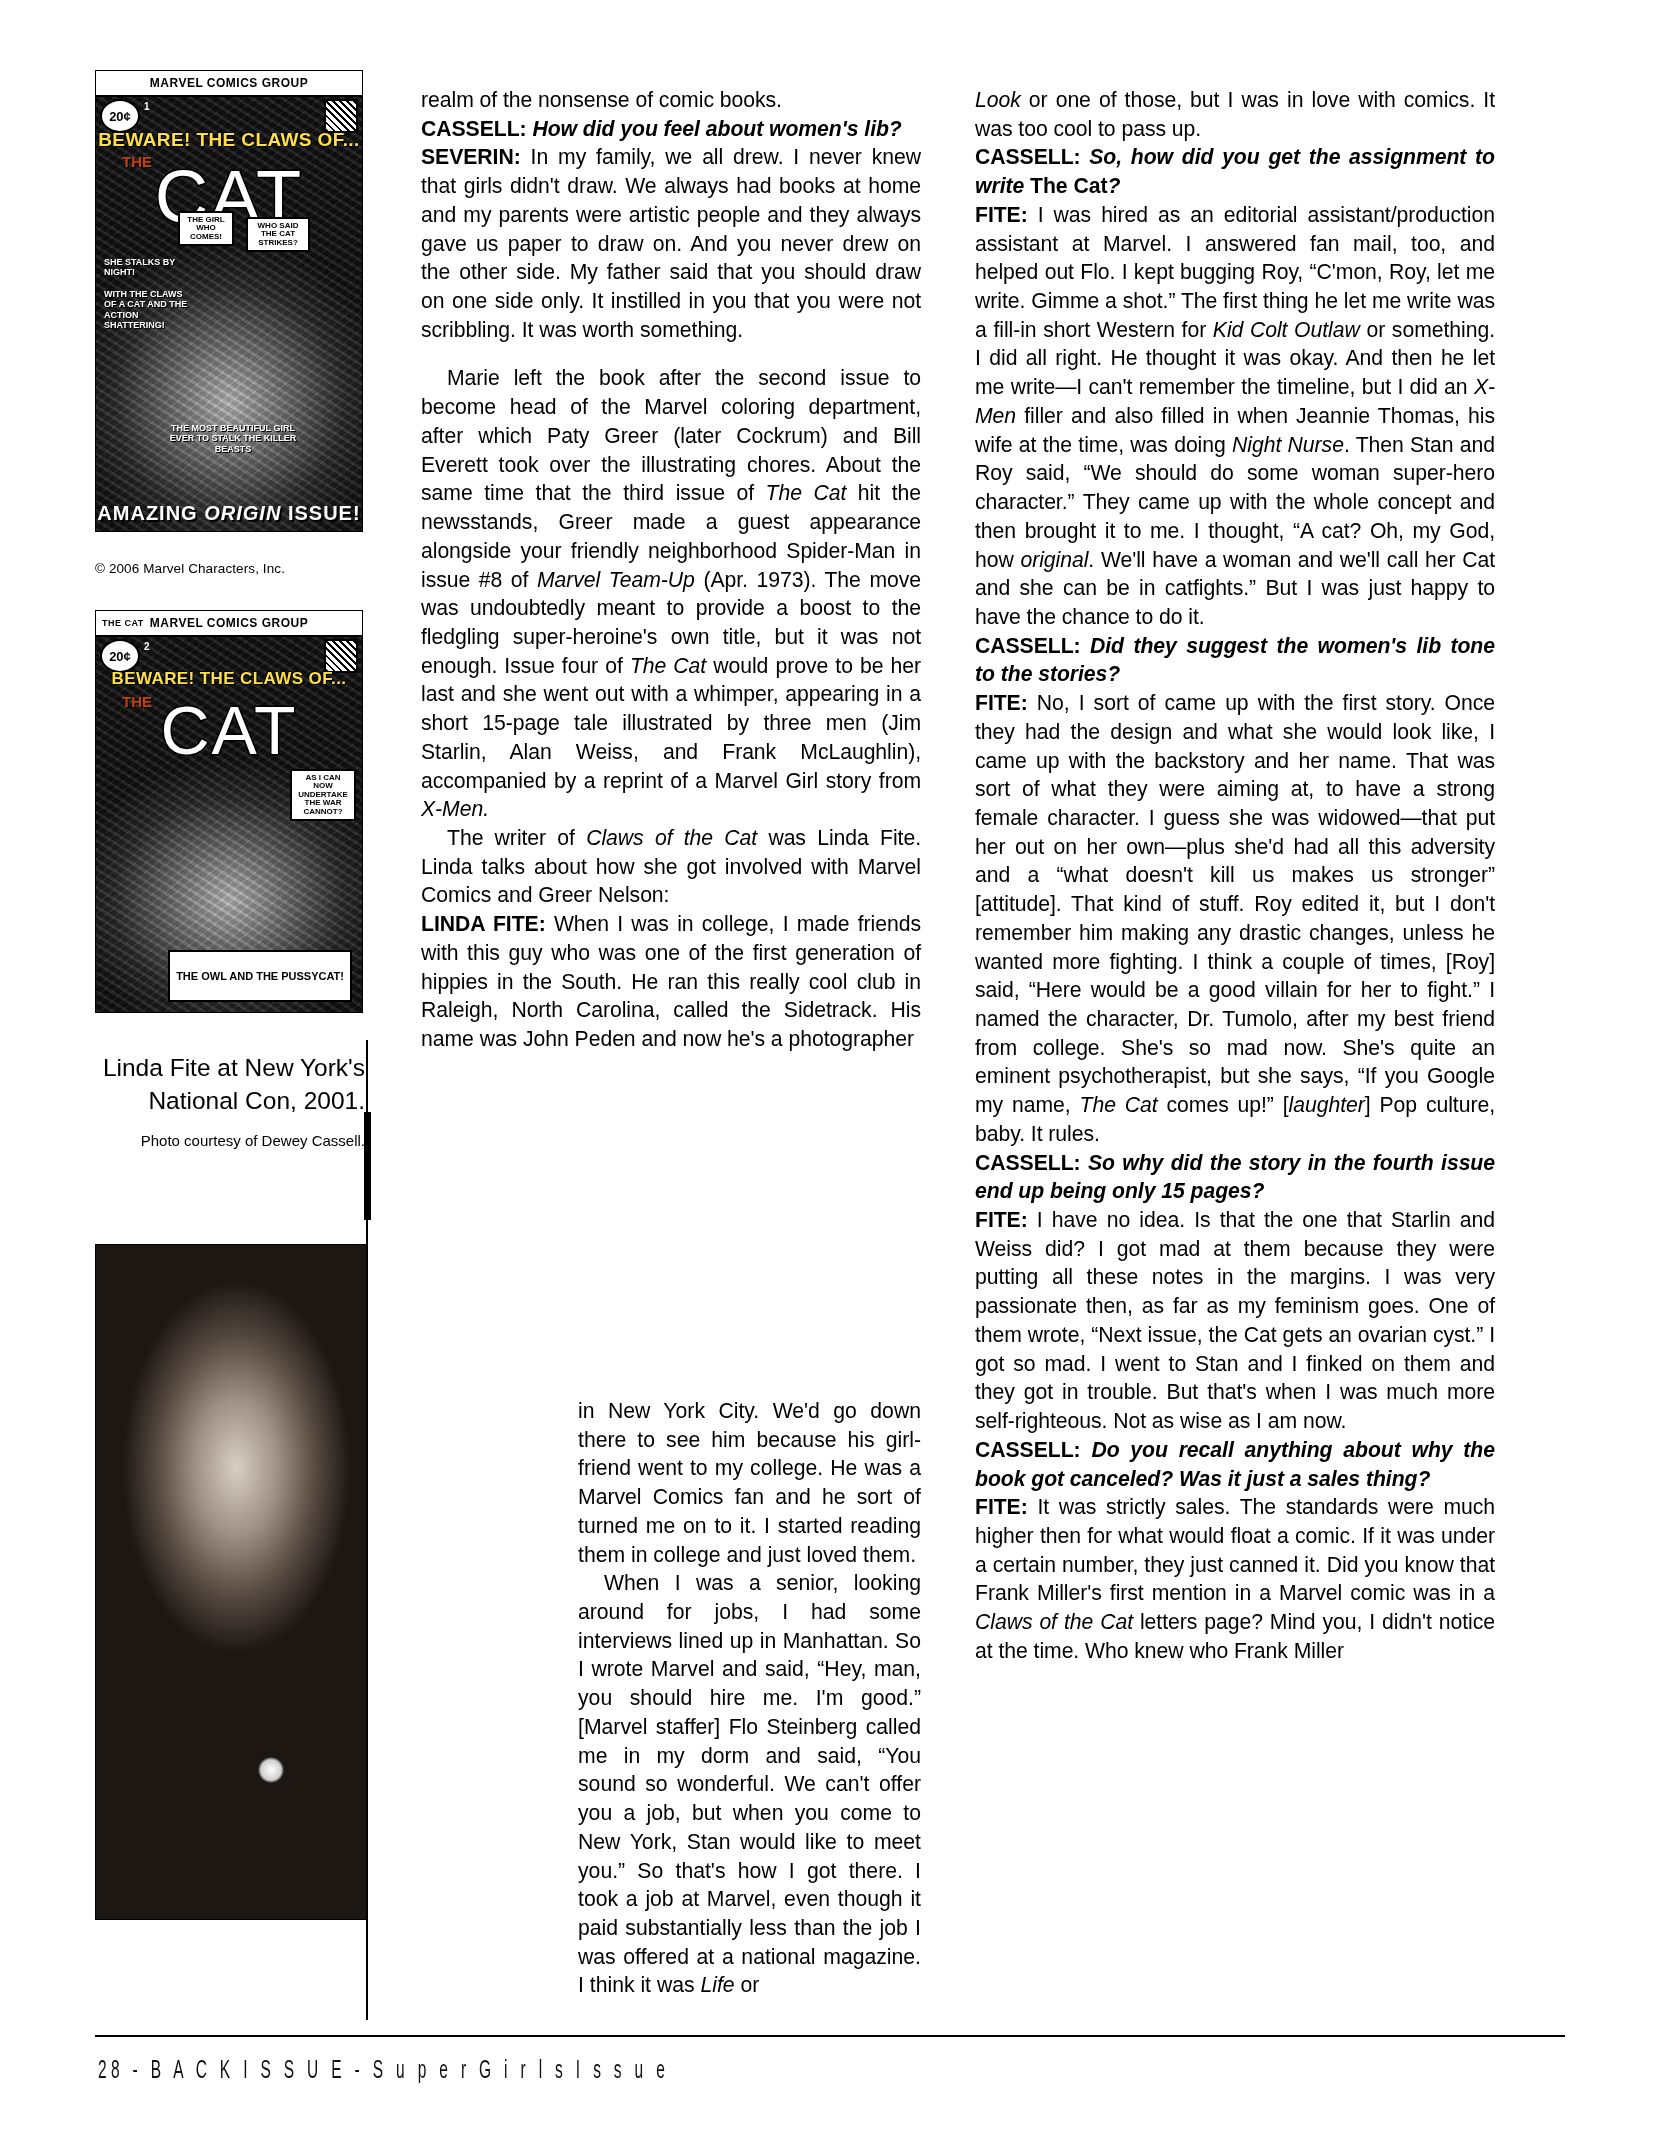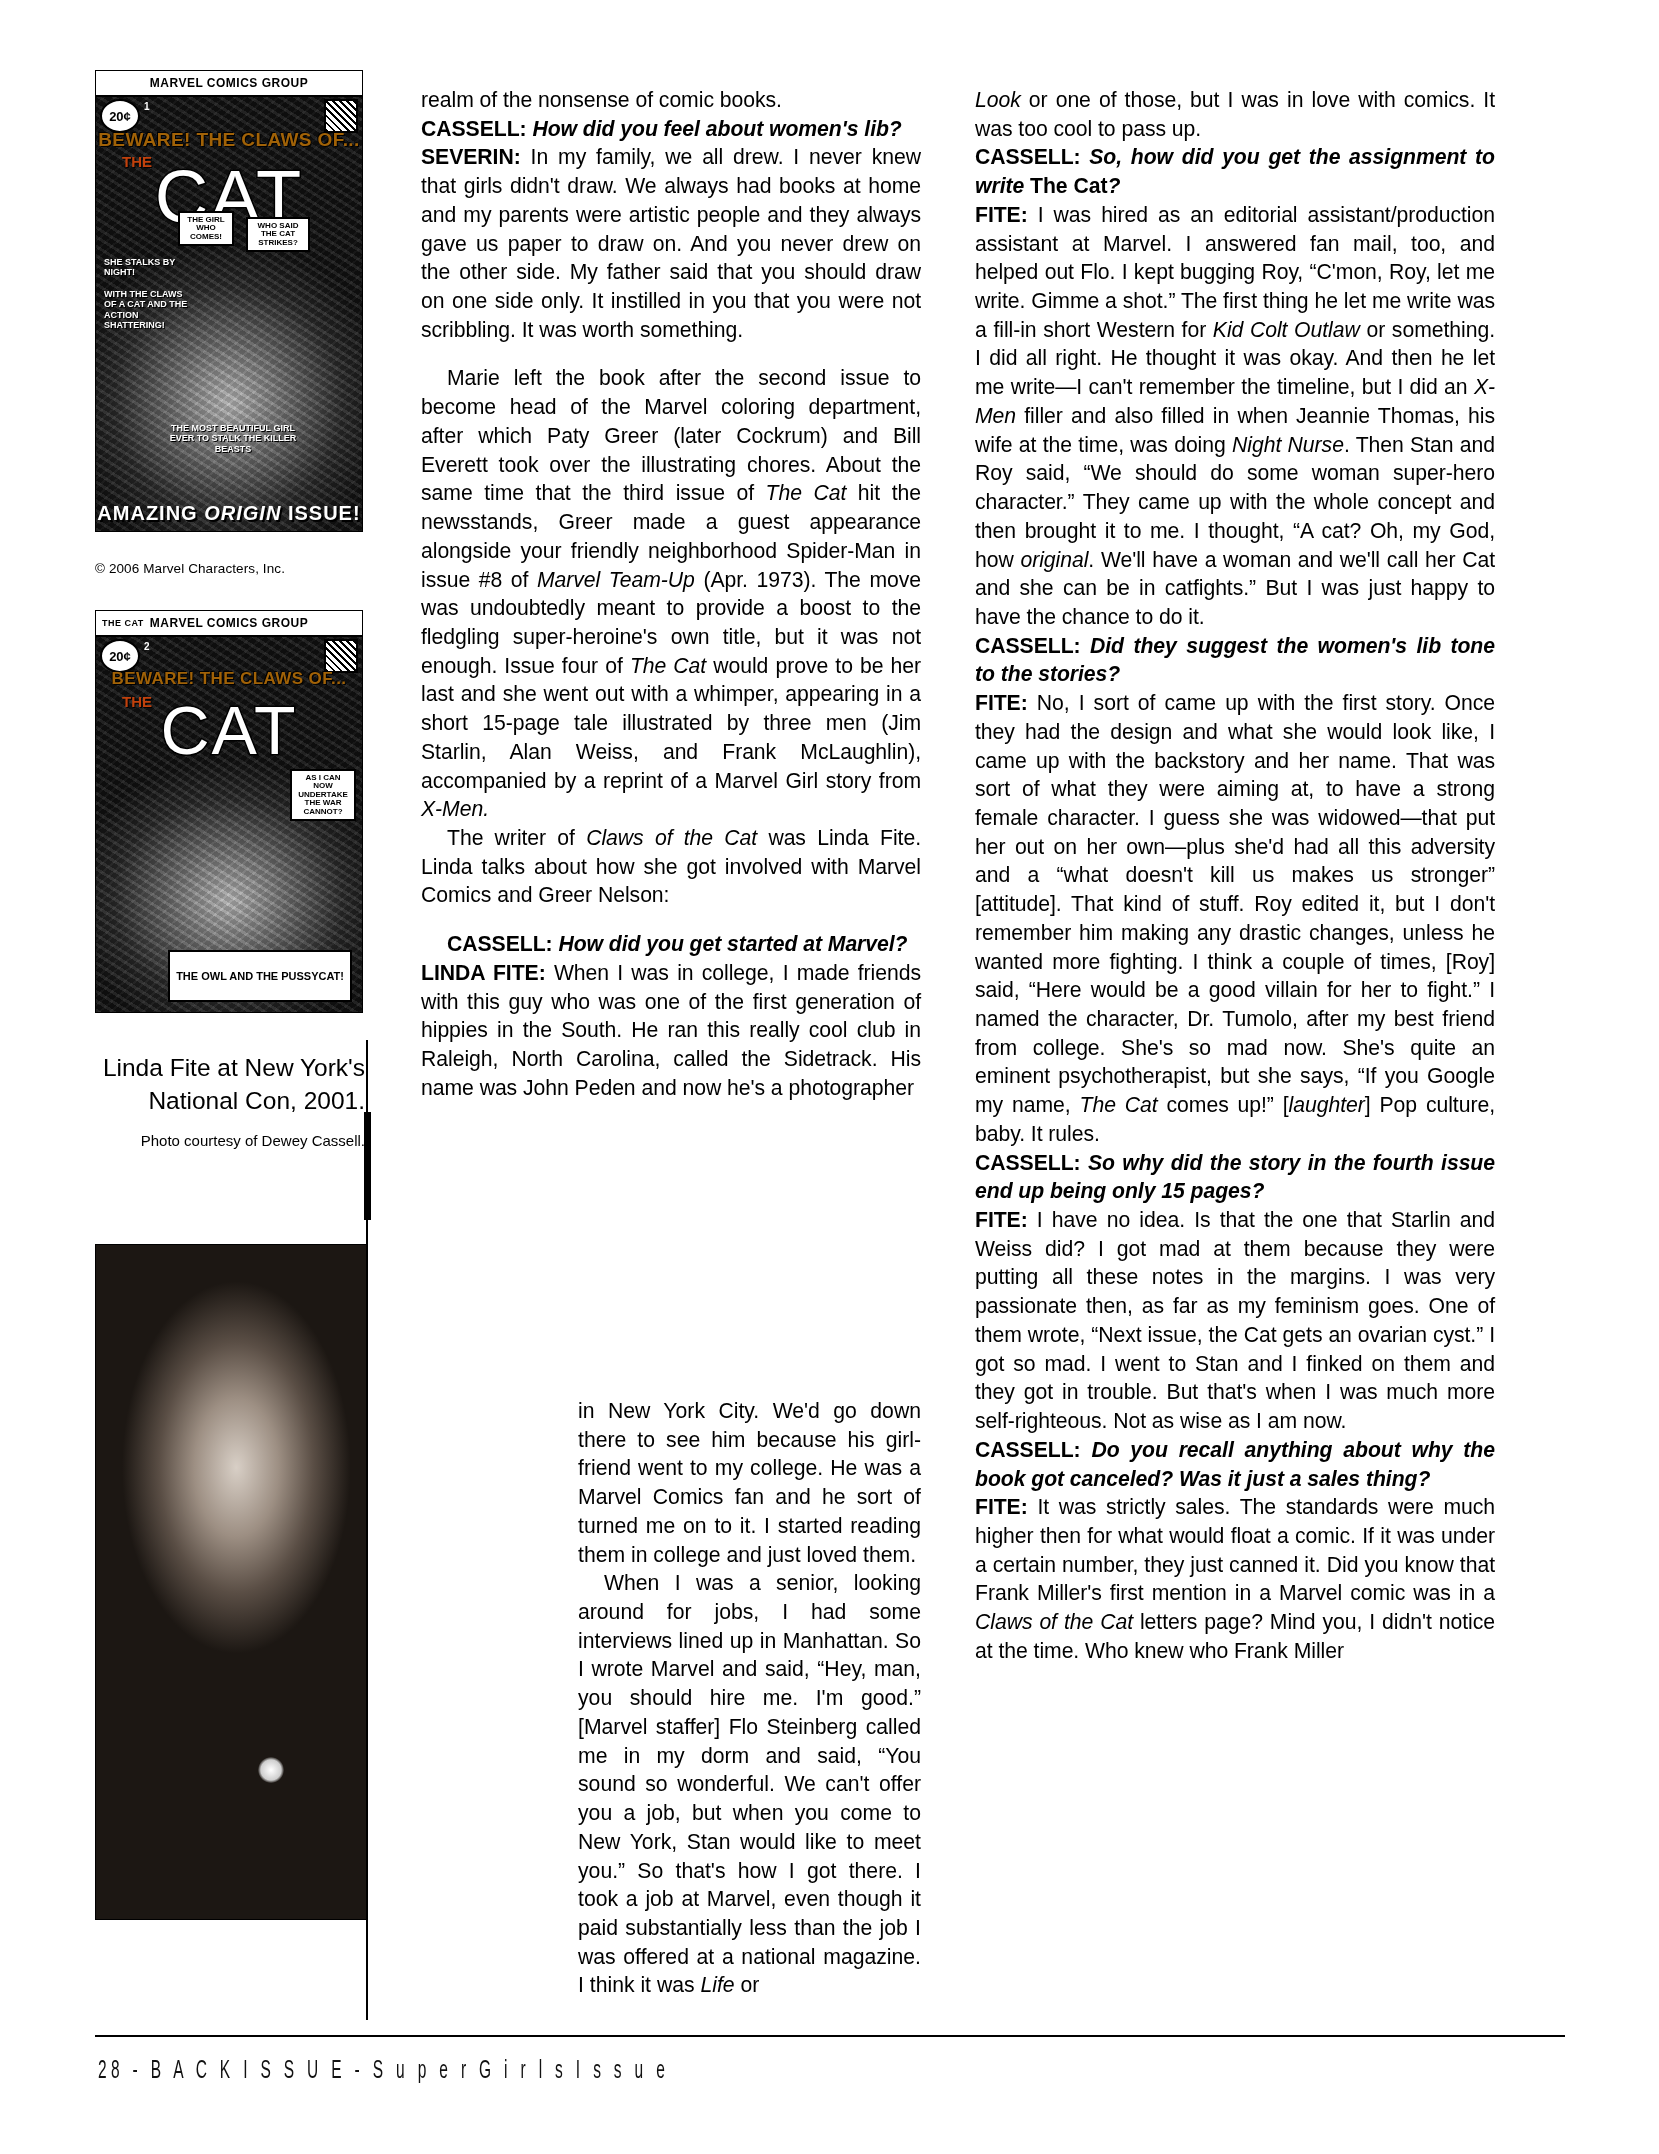--- a/index.html
+++ b/index.html
@@ -66,21 +66,21 @@
     color:#fff; font-size:10px; font-weight:700; z-index:5;
   }
   .cover-stamp {
     position:absolute; top:28px; right:4px;
     width:34px; height:34px; border:2px solid #000; background:#fff;
     z-index:5;
     background-image: repeating-linear-gradient(45deg,#000 0 2px,#fff 2px 5px);
   }
   .cover-beware {
     position:absolute; top:58px; left:0; right:0;
-    text-align:center; color:#a16207; font-size:19px; font-weight:700;
+    text-align:center; color:#fde047; font-size:19px; font-weight:700;
     letter-spacing:.4px; z-index:5;
     text-shadow: 1px 1px 0 #000, -1px -1px 0 #000;
   }
   .cover-the {
     position:absolute; top:82px; left:26px;
     color:#c2410c; font-size:15px; font-weight:700; z-index:5;
     text-shadow: 1px 1px 0 #000;
   }
   .cover-title {
     position:absolute; top:92px; left:0; right:0;
@@ -278,21 +278,20 @@
   <div class="vrule" style="left:366px; top:1040px; height:72px;"></div>
   <div class="vrule-thick" style="left:364px; top:1112px; height:108px;"></div>
   <div class="vrule" style="left:366px; top:1220px; height:800px;"></div>
 
   <div class="col col-mid">
     <p>realm of the nonsense of comic books.</p>
     <p><span class="spk">CASSELL:</span> <span class="q">How did you feel about women's lib?</span></p>
     <p><span class="spk">SEVERIN:</span> In my family, we all drew. I never knew that girls didn't draw. We always had books at home and my parents were artistic people and they always gave us paper to draw on. And you never drew on the other side. My father said that you should draw on one side only. It instilled in you that you were not scribbling. It was worth something.</p>
     <p class="indent gap">Marie left the book after the second issue to become head of the Marvel coloring department, after which Paty Greer (later Cockrum) and Bill Everett took over the illustrating chores. About the same time that the third issue of <span class="it">The Cat</span> hit the newsstands, Greer made a guest appearance alongside your friendly neighborhood Spider-Man in issue #8 of <span class="it">Marvel Team-Up</span> (Apr. 1973). The move was undoubtedly meant to provide a boost to the fledgling super-heroine's own title, but it was not enough. Issue four of <span class="it">The Cat</span> would prove to be her last and she went out with a whimper, appearing in a short 15-page tale illustrated by three men (Jim Starlin, Alan Weiss, and Frank McLaughlin), accompanied by a reprint of a Marvel Girl story from <span class="it">X-Men.</span></p>
     <p class="indent">The writer of <span class="it">Claws of the Cat</span> was Linda Fite. Linda talks about how she got involved with Marvel Comics and Greer Nelson:</p>
-    <p class="indent gap"><span class="spk">CASSELL:</span> <span class="q">How did you get started at Marvel?</span></p>
     <p><span class="spk">LINDA FITE:</span> When I was in college, I made friends with this guy who was one of the first generation of hippies in the South. He ran this really cool club in Raleigh, North Carolina, called the Sidetrack. His name was John Peden and now he's a photographer</p>
   </div>
 
   <div class="col-mid-narrow">
     <p>in New York City. We'd go down there to see him because his girl-friend went to my college. He was a Marvel Comics fan and he sort of turned me on to it. I started reading them in college and just loved them.</p>
     <p class="indent">When I was a senior, looking around for jobs, I had some interviews lined up in Manhattan. So I wrote Marvel and said, “Hey, man, you should hire me. I'm good.” [Marvel staffer] Flo Steinberg called me in my dorm and said, “You sound so wonderful. We can't offer you a job, but when you come to New York, Stan would like to meet you.” So that's how I got there. I took a job at Marvel, even though it paid substantially less than the job I was offered at a national magazine. I think it was <span class="it">Life</span> or</p>
   </div>
 
   <div class="col col-right">
     <p><span class="it">Look</span> or one of those, but I was in love with comics. It was too cool to pass up.</p>

